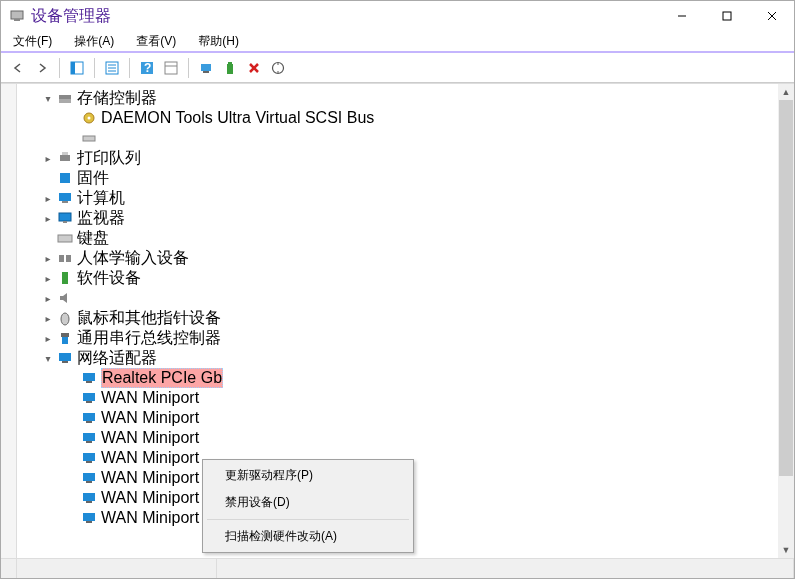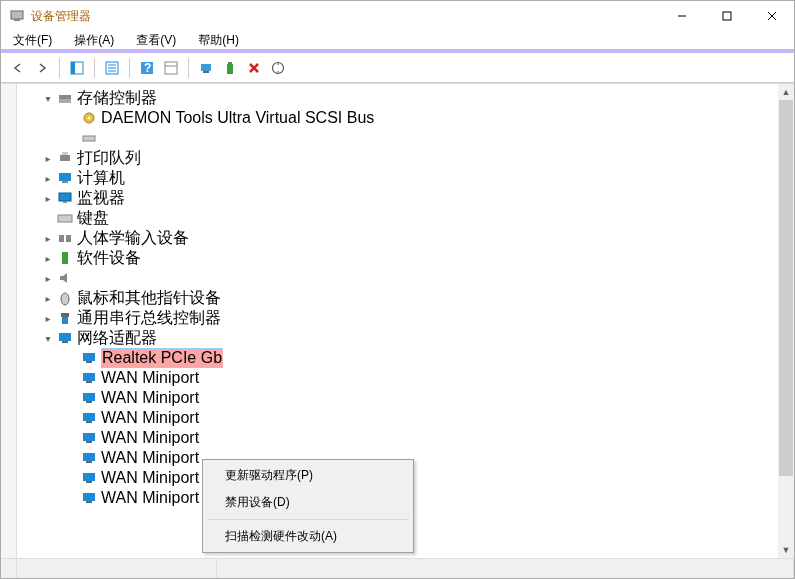--- a/index.html
+++ b/index.html
@@ -1,23 +1,23 @@
 <!DOCTYPE html>
 <html><head>
 <meta charset="utf-8">
 <style>
 * { box-sizing: border-box; margin: 0; padding: 0; font-family: "Microsoft YaHei", "Segoe UI", sans-serif; font-size: 12px; }
 body { background: #f0f0f0; width: 795px; height: 579px; overflow: hidden; }
 .window { width: 795px; height: 579px; background: #ffffff; border: 1px solid #aaa; display: flex; flex-direction: column; }
 .titlebar { height: 30px; display: flex; align-items: center; padding-left: 8px; background: #fff; }
 .titlebar .app-icon { width: 16px; height: 16px; margin-right: 6px; }
-.titlebar .title { flex: 1; font-size: 12px; color: #a16207; }
+.titlebar .title { flex: 1; font-size: 16px; color: #4c1d95; }
 .win-controls { display: flex; }
 .win-controls .btn { width: 45px; height: 30px; display: flex; align-items: center; justify-content: center; color: #000; }
-.menubar { height: 22px; display: flex; align-items: center; padding-left: 8px; gap: 14px; border-bottom: 4px solid #c4b5fd; }
+.menubar { height: 22px; display: flex; align-items: center; padding-left: 8px; gap: 14px; border-bottom: 2px solid #c4b5fd; }
 .menubar span { font-size: 12px; color: #000; padding: 2px 4px; }
 .toolbar { height: 30px; display: flex; align-items: center; padding-left: 6px; gap: 2px; border-bottom: 1px solid #ccc; background: #fff; }
 .toolbar .tb-btn { width: 22px; height: 22px; display: flex; align-items: center; justify-content: center; }
 .toolbar .sep { width: 1px; height: 20px; background: #ccc; margin: 0 4px; }
 .content { flex: 1; display: flex; overflow: hidden; border-top: 1px solid #ddd; }
 .left-strip { width: 16px; background: #f5f5f5; border-right: 1px solid #ddd; }
 .tree-pane { flex: 1; position: relative; overflow: hidden; padding: 4px 0; }
 .tree { list-style: none; }
 .tree li { white-space: nowrap; }
 .node { display: flex; align-items: center; height: 20px; padding-left: 24px; }
@@ -184,20 +184,29 @@
             <div class="node level1">
           <span class="expander">▸</span>
           <span class="node-icon"><svg width="16" height="16">
                   <rect x="3" y="5" width="10" height="6" fill="#888"></rect>
                   <rect x="5" y="2" width="6" height="3" fill="#ccc"></rect>
                 </svg></span>
           <span class="node-label">打印队列</span>
         </div>
           </li>
 
+        <li>
+            <div class="node level1">
+          <span class="expander"></span>
+          <span class="node-icon"><svg width="16" height="16">
+                  <rect x="3" y="3" width="10" height="10" fill="#1e8ad6"></rect>
+                </svg></span>
+          <span class="node-label">固件</span>
+        </div>
+          </li>
 
         <li>
             <div class="node level1">
           <span class="expander">▸</span>
           <span class="node-icon"><svg width="16" height="16">
                   <rect x="2" y="3" width="12" height="8" fill="#1e8ad6"></rect>
                   <rect x="5" y="11" width="6" height="2" fill="#888"></rect>
                 </svg></span>
           <span class="node-label">计算机</span>
         </div>

